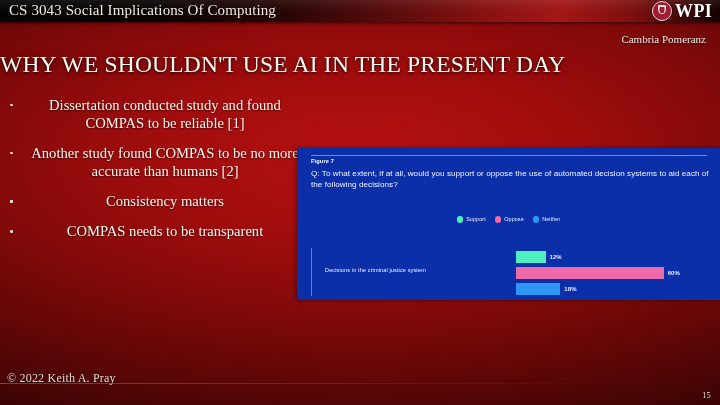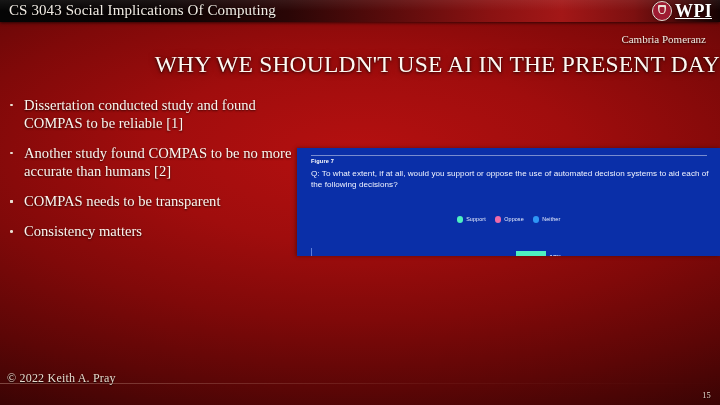--- a/index.html
+++ b/index.html
@@ -52,53 +52,52 @@
   .wpi-seal::after{
     content:"";position:absolute;left:50%;top:4.5px;transform:translateX(-50%);
     width:5px;height:6px;background:#9e1b32;
     border-radius:1px 1px 45% 45%/1px 1px 60% 60%;
   }
   .wpi-text{
     font-family:"Liberation Serif", serif;
     font-size:18px;font-weight:bold;color:#ffffff;letter-spacing:.3px;
     text-shadow:0 1px 2px rgba(0,0,0,.8);
     line-height:1;
-    text-decoration:underline;
   }
   
   .author{
     position:absolute;right:14px;top:33px;
     font-size:11px;color:#f3ece3;
     text-shadow:0 1px 2px rgba(0,0,0,.75);
   }
   
   .slide-title{
-    position:absolute;left:0;top:51px;width:720px;text-align:right;
+    position:absolute;left:0;top:51px;width:720px;text-align:left;
     font-size:23.5px;color:#fdf8f2;letter-spacing:.2px;
     text-shadow:0 1px 3px rgba(0,0,0,.8), 0 0 8px rgba(0,0,0,.35);
     white-space:nowrap;
   }
   
   .bullets{
     position:absolute;left:6px;top:96px;width:300px;
-    margin:0;padding:0;list-style:none;
+    margin:0;padding:0;list-style:none;text-align:center;
   }
   .bullets li{
     position:relative;padding-left:18px;
     margin-bottom:12px;
     font-size:14.6px;line-height:1.24;color:#fbf6ef;
     text-shadow:0 1px 2px rgba(0,0,0,.7);
   }
   .bullets li .dot{
     position:absolute;left:4px;top:.52em;
     width:2.6px;height:2.6px;background:#e9dfd2;border-radius:50%;
   }
   
   .chart-img{
-    position:absolute;left:297px;top:148px;width:423px;height:108px;
+    position:absolute;left:297px;top:148px;width:423px;height:152px;
     background:#0a2fa8;
     overflow:hidden;
     font-family:"Liberation Sans", sans-serif;
     box-shadow:-1px 0 4px rgba(0,0,0,.4);
   }
   .chart-rule{
     position:absolute;left:14px;top:7px;width:396px;height:1px;
     background:rgba(255,255,255,.45);
   }
   .fig-label{
@@ -164,22 +163,22 @@
   </div>
 
   <div class="author">Cambria Pomeranz</div>
 
   <div class="slide-title">WHY WE SHOULDN'T USE AI IN THE PRESENT DAY</div>
 
   <ul class="bullets">
     <li><span class="dot"></span><span>Dissertation conducted study and found COMPAS to be reliable [1]</span></li>
     <li><span class="dot"></span><span>Another study found COMPAS to be no more accurate than humans [2]</span></li>
     <li><span class="dot"></span></li>
+    <li><span class="dot"></span><span>Consistency matters</span></li>
     <li><span class="dot"></span><span>COMPAS needs to be transparent</span></li>
-    <li><span class="dot"></span><span>Consistency matters</span></li>
   </ul>
 
   <div class="chart-img">
     <div class="chart-rule"></div>
     <div class="fig-label">Figure 7</div>
     <div class="fig-q">Q: To what extent, if at all, would you support or oppose the use of automated decision systems to aid each of the following decisions?</div>
 
     <div class="legend">
       <div class="legend-item">
         <span class="legend-swatch" style="background:#4ef0c0"></span>

